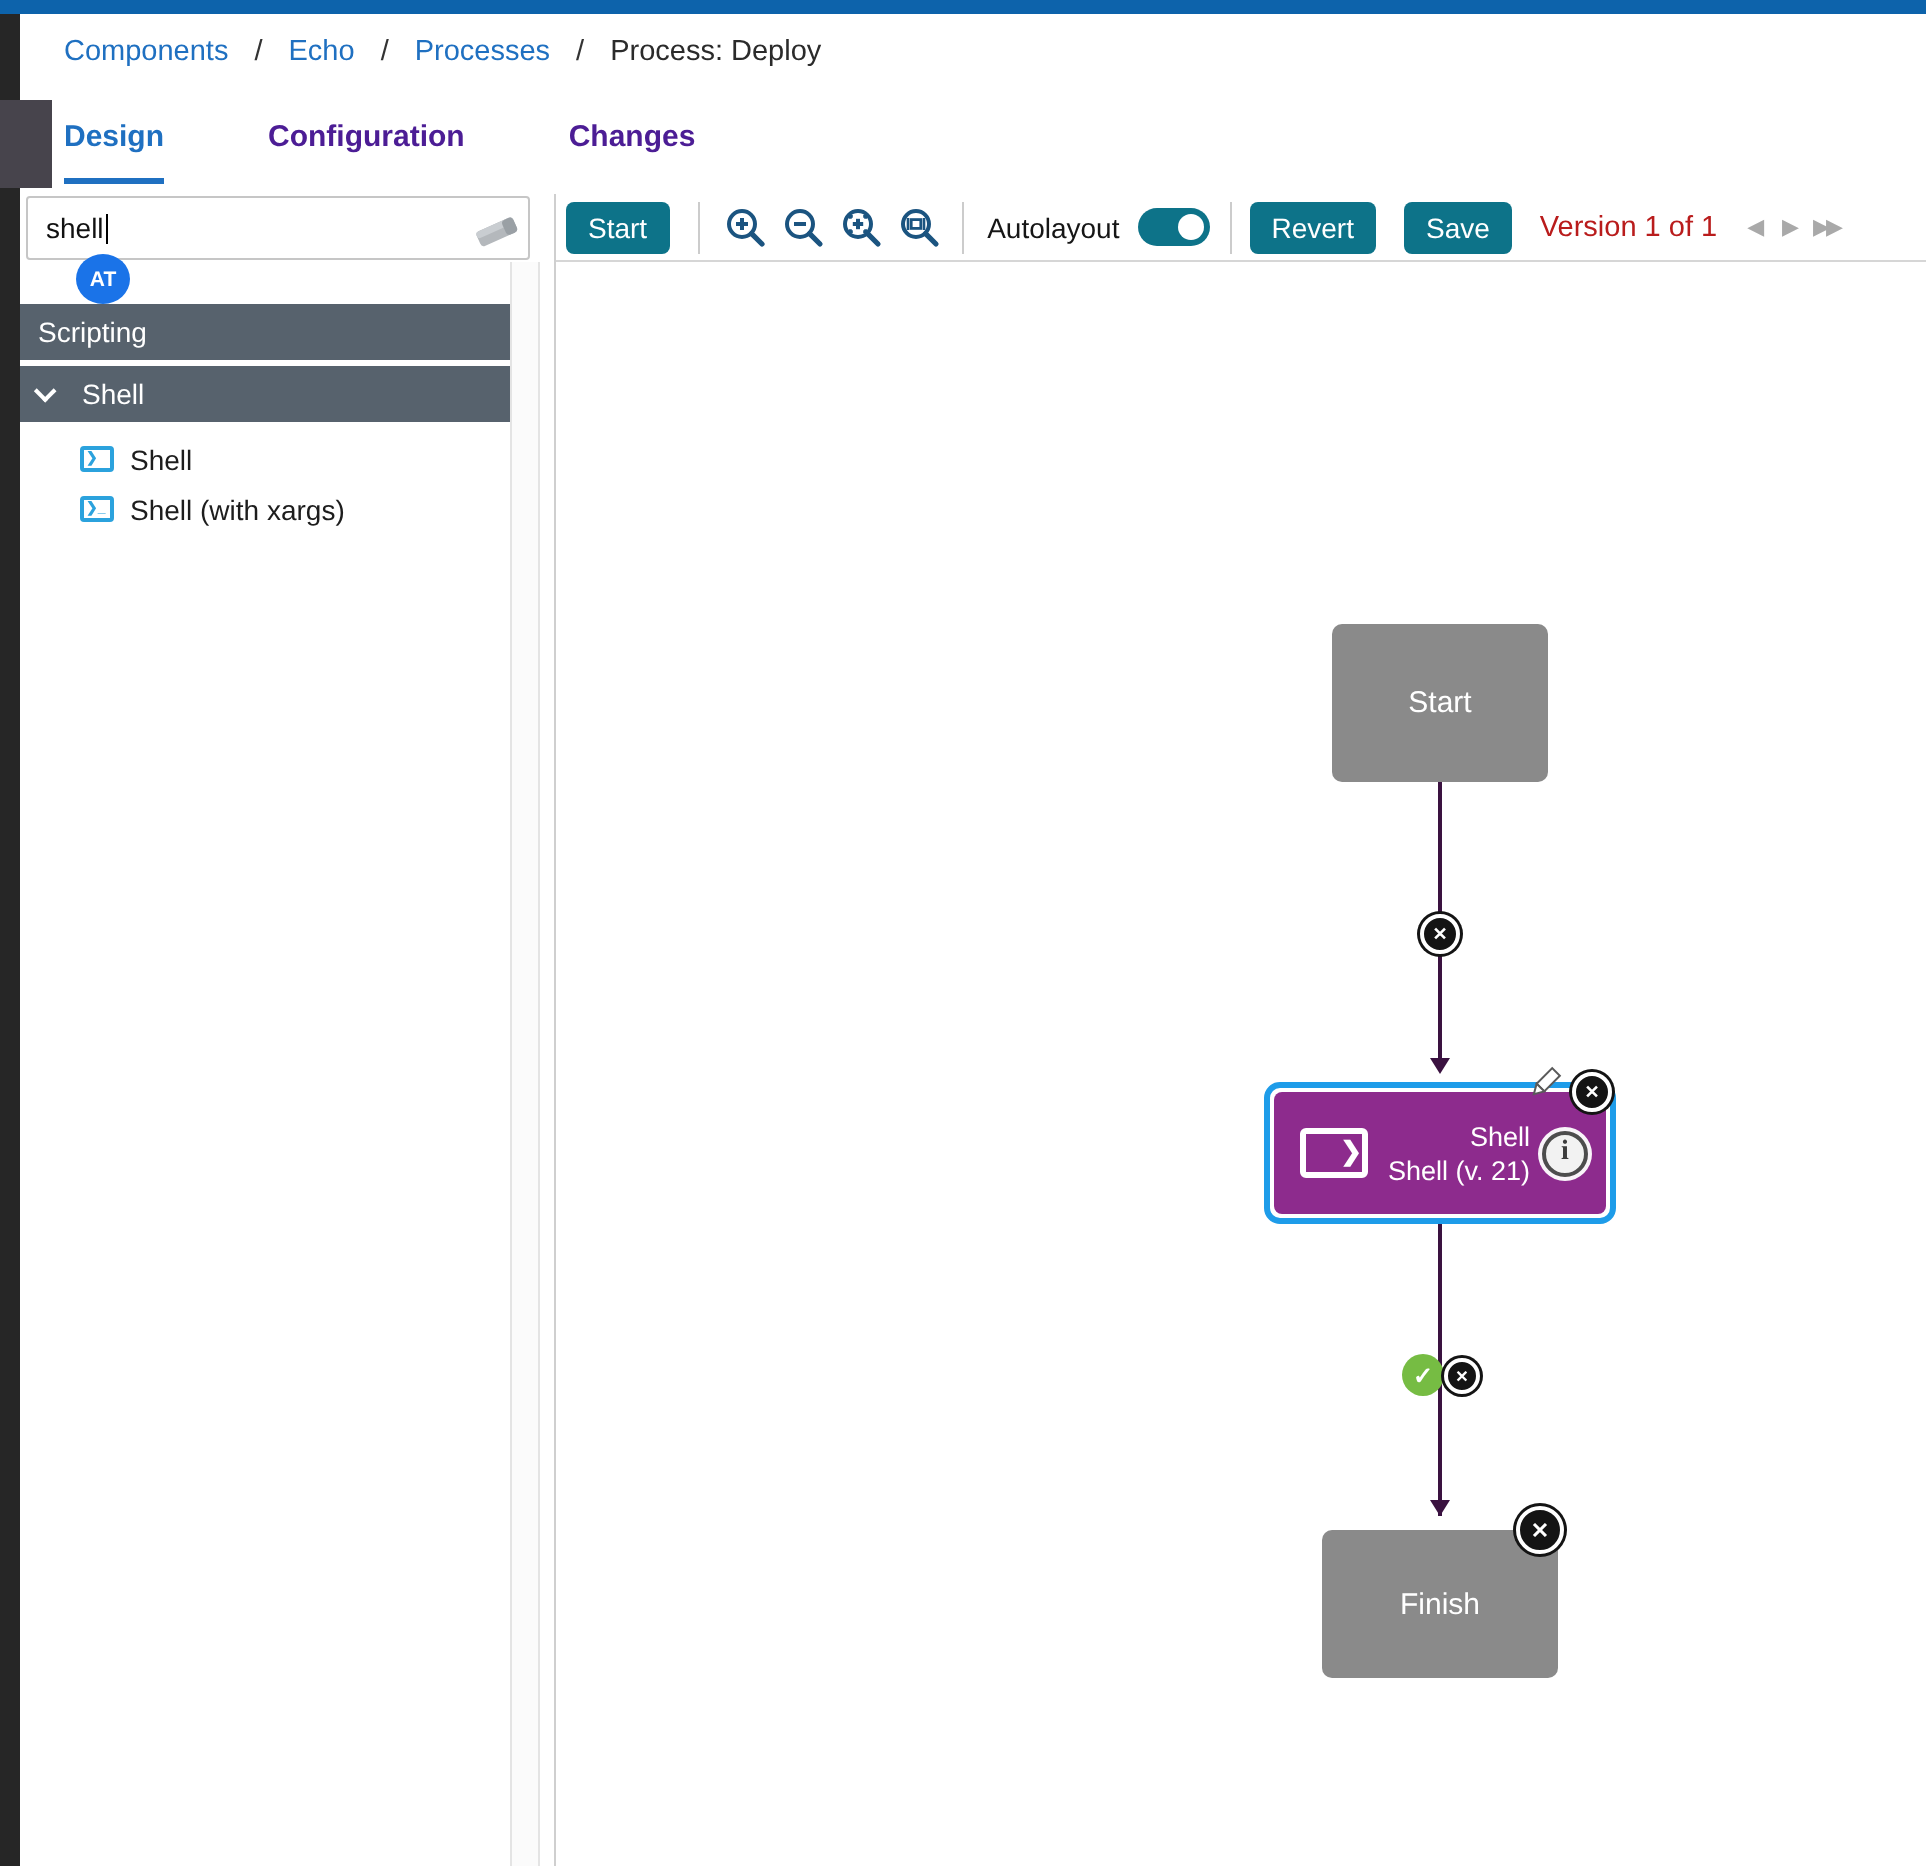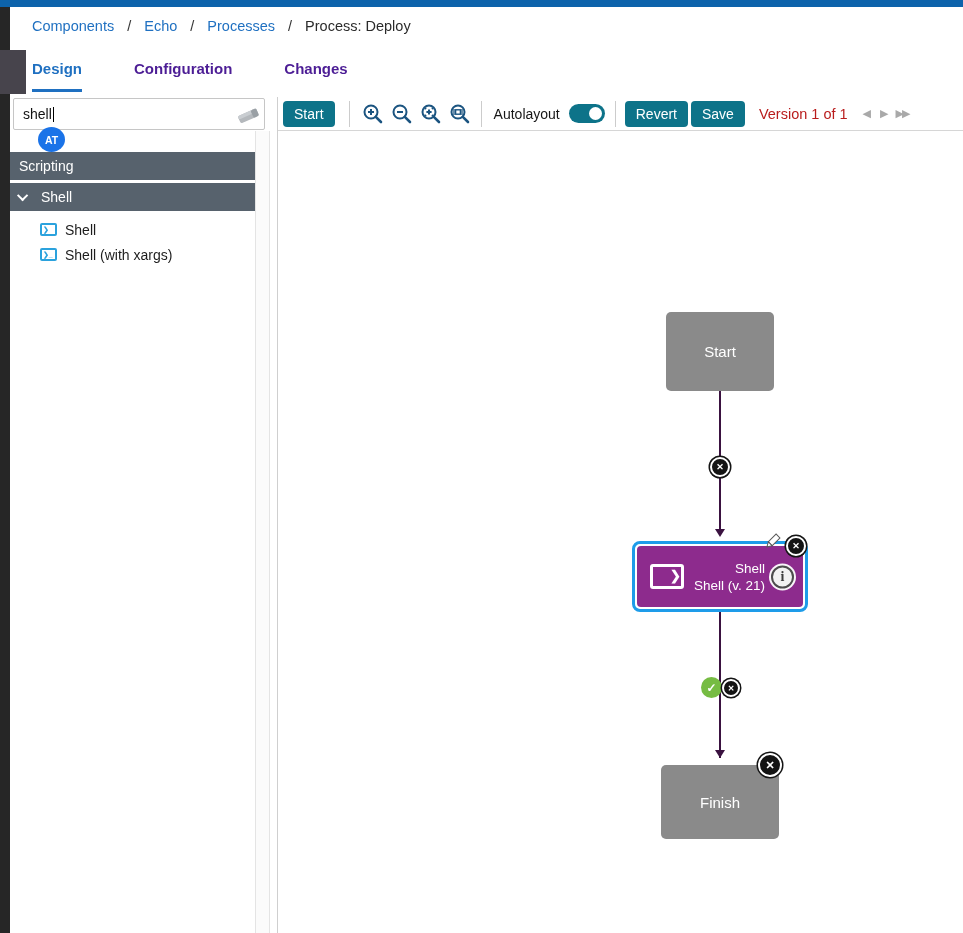--- a/index.html
+++ b/index.html
@@ -181,21 +181,21 @@
     </button>
 
     <div class="tb-sep" style="margin-left:9px;"></div>
     <span class="tb-label" style="margin-left:12px;">Autolayout</span>
     <div class="toggle" style="margin-left:9px;">
         <div class="knob"></div>
       </div>
     <div class="tb-sep" style="margin-left:10px;"></div>
 
     <button class="btn" style="margin-left:9px;">Revert</button>
-    <button class="btn" style="margin-left:3px;">Save</button>
+    <button class="btn" style="margin-left:14px;">Save</button>
     <span class="version" style="margin-left:14px;">Version 1 of 1</span>
     <span class="nav-arrow" style="margin-left:15px;">◀</span>
     <span class="nav-arrow" style="margin-left:11px;">▶</span>
     <span class="nav-arrow" style="margin-left:9px;">▶▶</span>
   </div>
 
   <div class="canvas">
 
     <div class="node-gray" style="left:388px; top:181px; width:108px; height:79px;">
       <span>Start</span>

